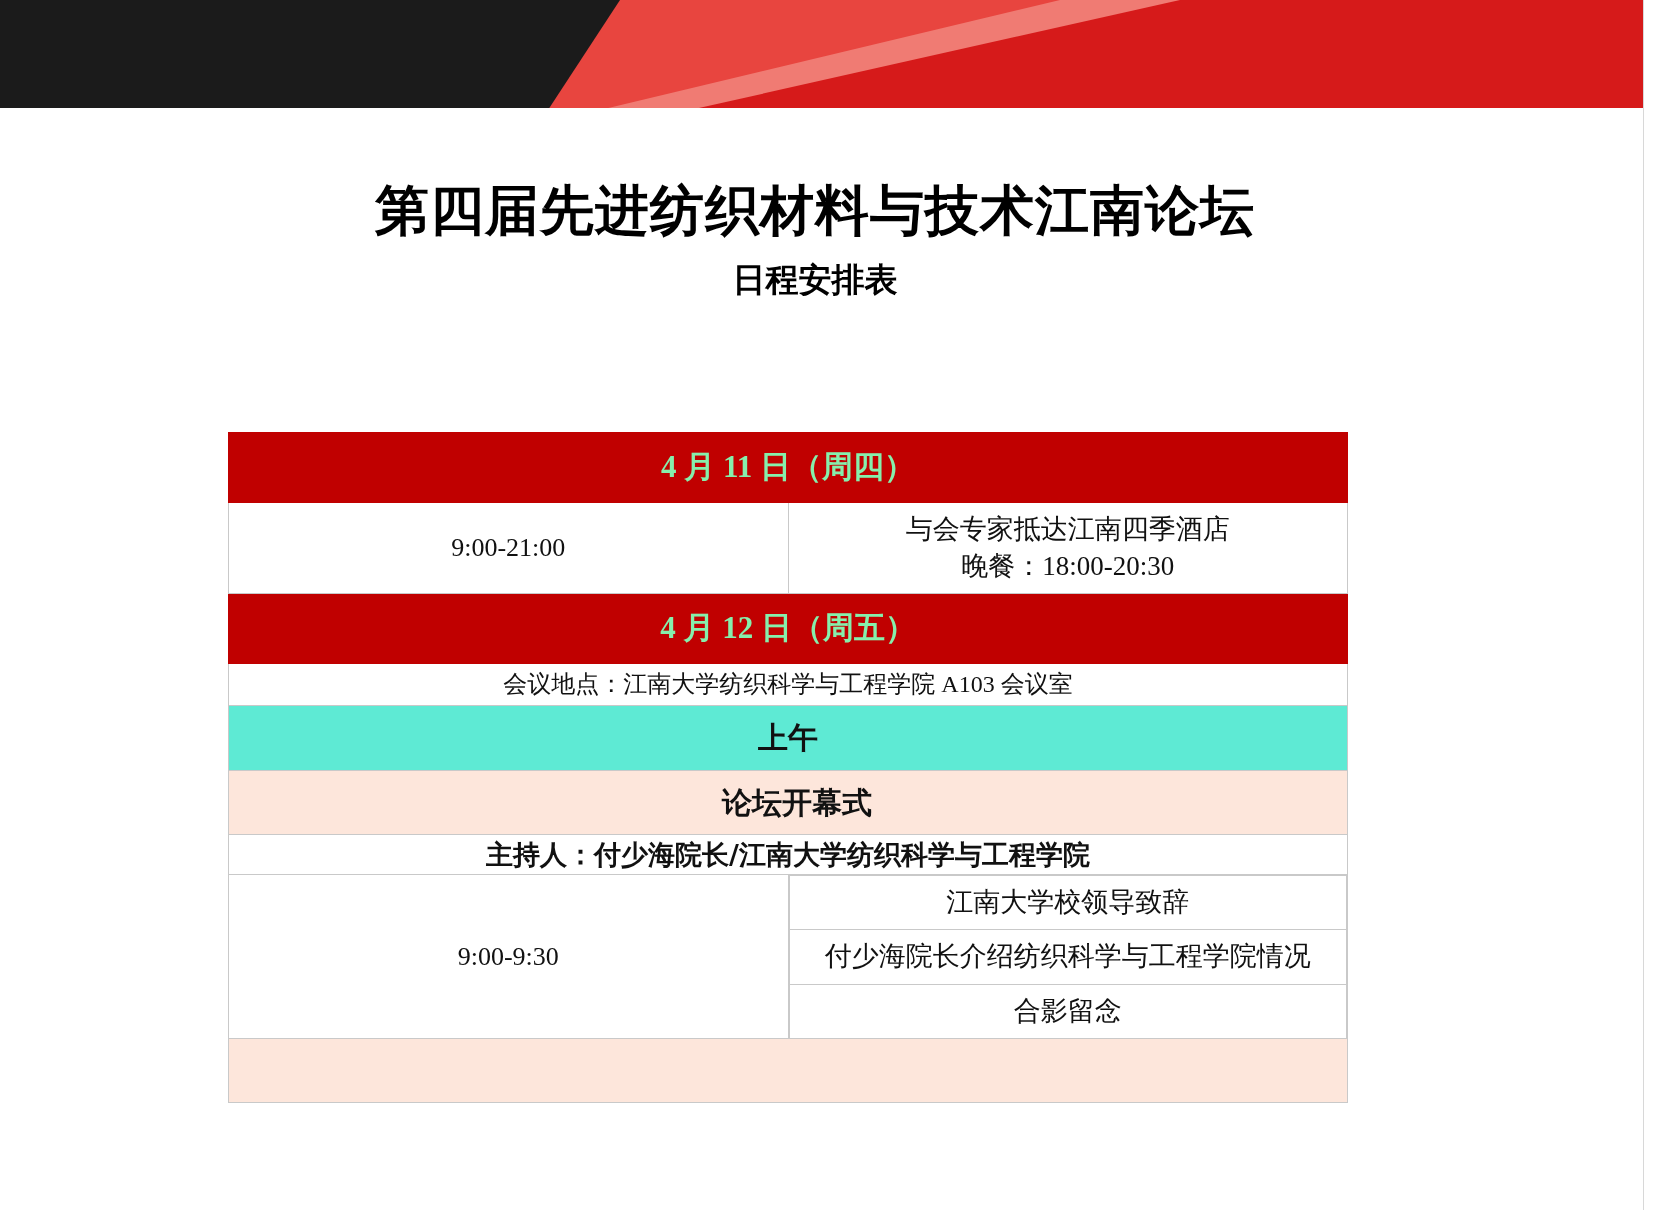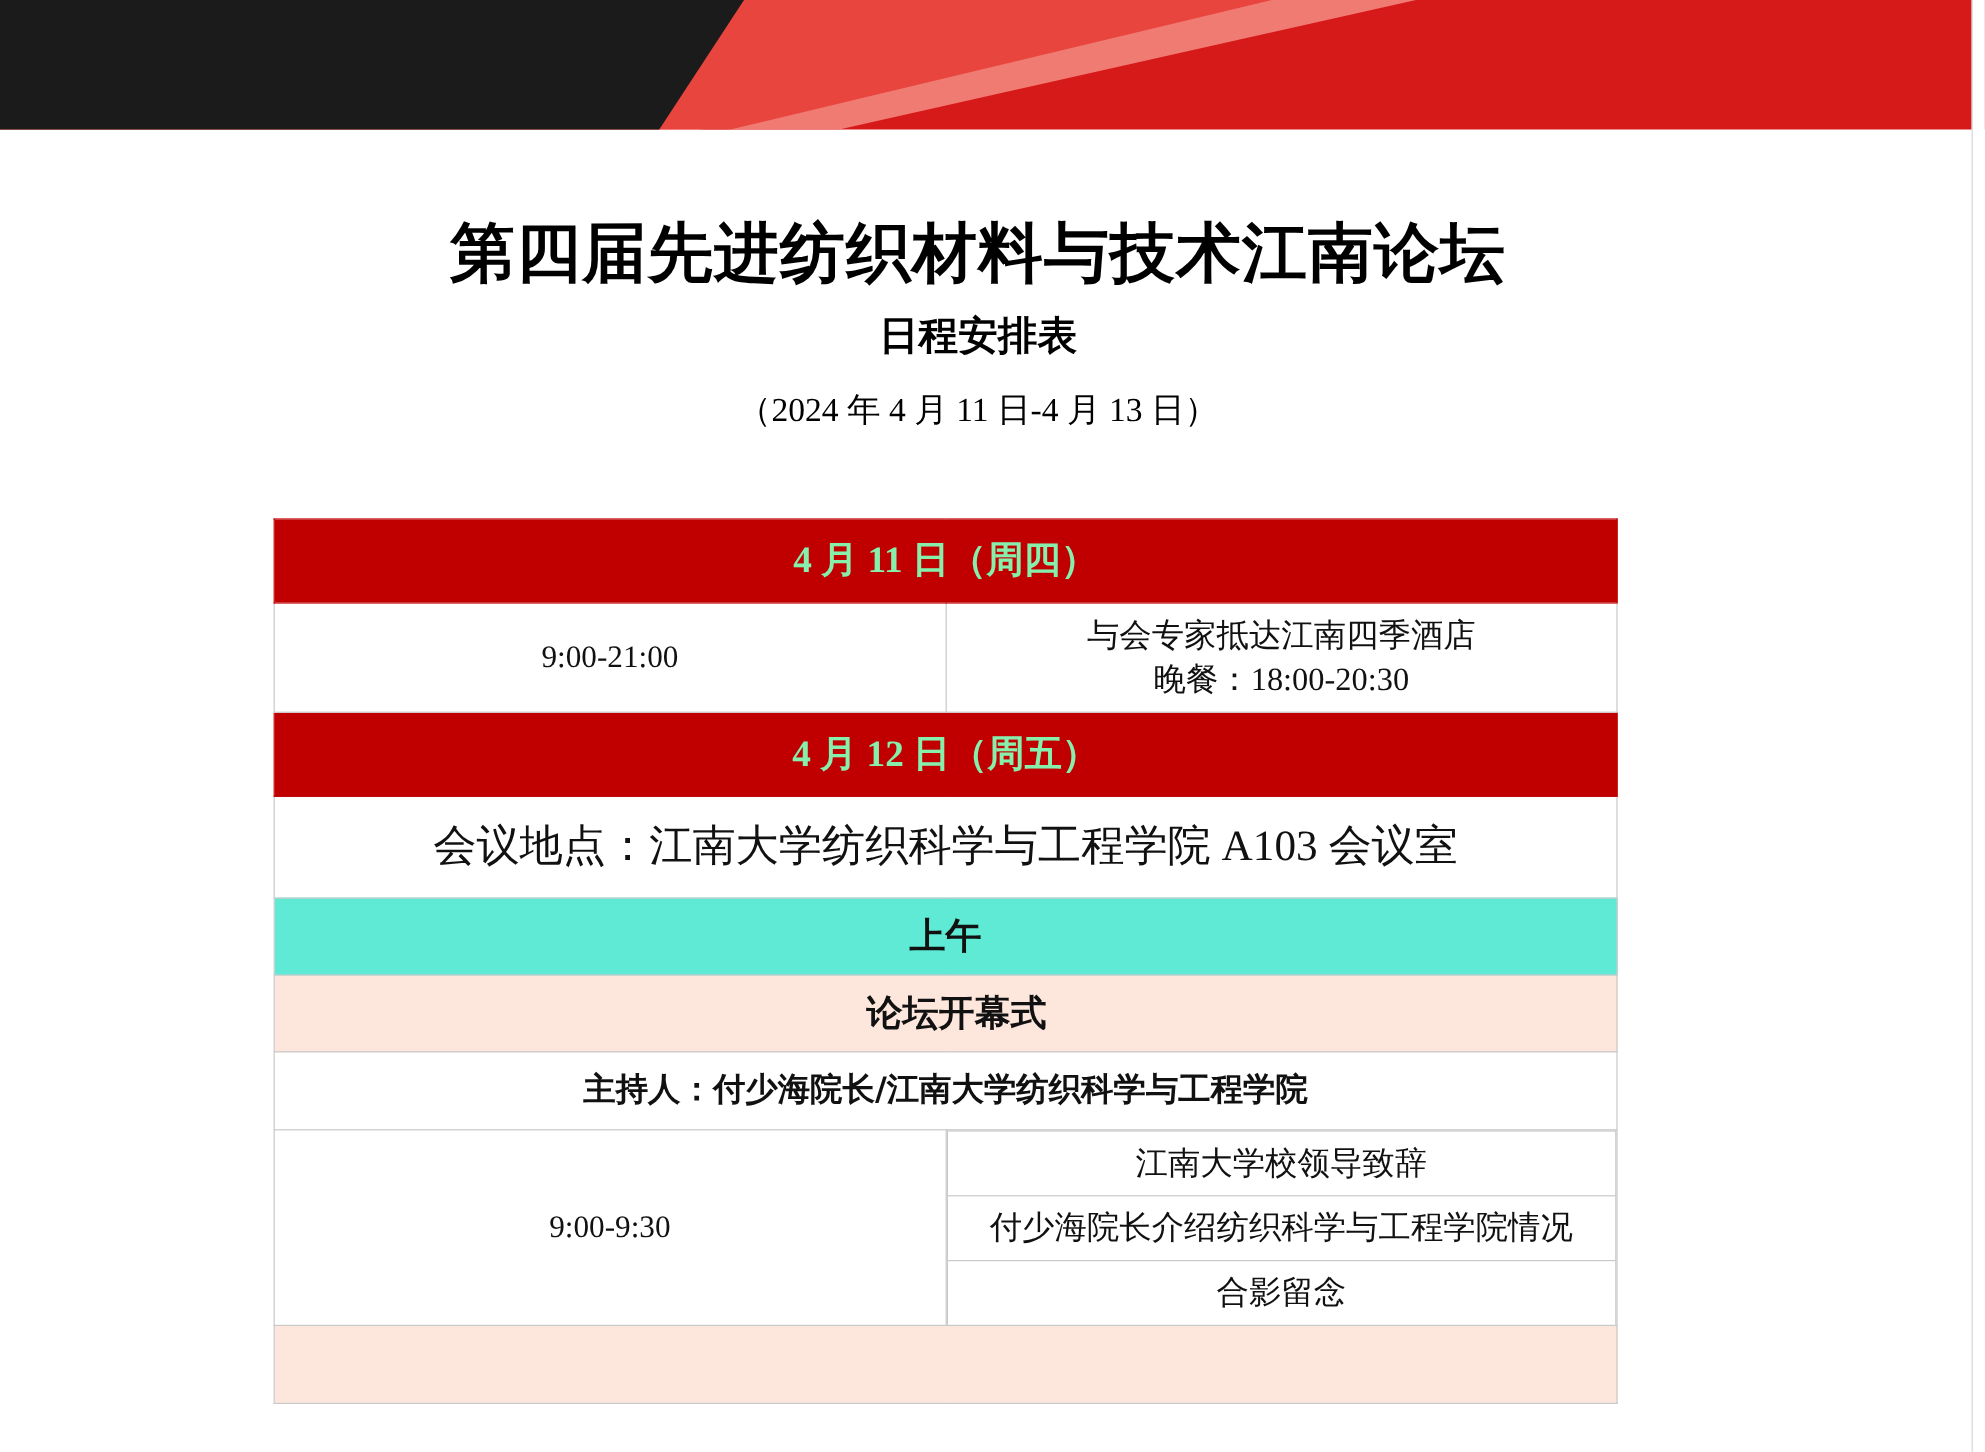--- a/index.html
+++ b/index.html
@@ -123,24 +123,24 @@
     font-weight: bold;
     font-size: 30px;
     padding: 11px 10px;
     margin-left: 18px;
   }
 
   tr.host-row .cell {
     font-family: "DejaVu Sans", sans-serif;
     font-weight: bold;
     font-size: 27px;
-    padding: 13px 10px;
-  }
-
-  .venue .cell { font-size: 36px; padding: 17px 10px; }
+    padding: 1px 10px;
+  }
+
+  .venue .cell { font-size: 24px; padding: 4px 10px; }
 
   .multi { white-space: pre-line; }
 
   .sub-table { width: 100%; border-collapse: collapse; }
   .sub-table td {
     border: none;
     border-bottom: 1px solid #c9c9c9;
   }
   .sub-table tr:last-child td { border-bottom: none; }
 </style>
@@ -155,21 +155,20 @@
     <polygon points="0,0 1060,0 600,110 0,110" fill="#e8453f"></polygon>
     <polygon points="0,0 620,0 548,110 0,110" fill="#1b1b1b"></polygon>
     <polygon points="0,97 1654,97 1654,110 0,110" fill="#ffffff" opacity="0"></polygon>
   </svg>
 </div>
 <div class="right-rule"></div>
 
 <div class="title-wrap">
   <div class="doc-title">第四届先进纺织材料与技术江南论坛</div>
   <div class="doc-subtitle">日程安排表</div>
-  <div class="doc-dates">（2024 年 4 月 11 日-4 月 13 日）</div>
 </div>
 
 <div class="table-wrap">
   <table class="schedule">
     <tbody>
       <tr class="day-row">
         <td colspan="2">
           <div class="cell">4 月 11 日（周四）</div>
         </td>
       </tr>

